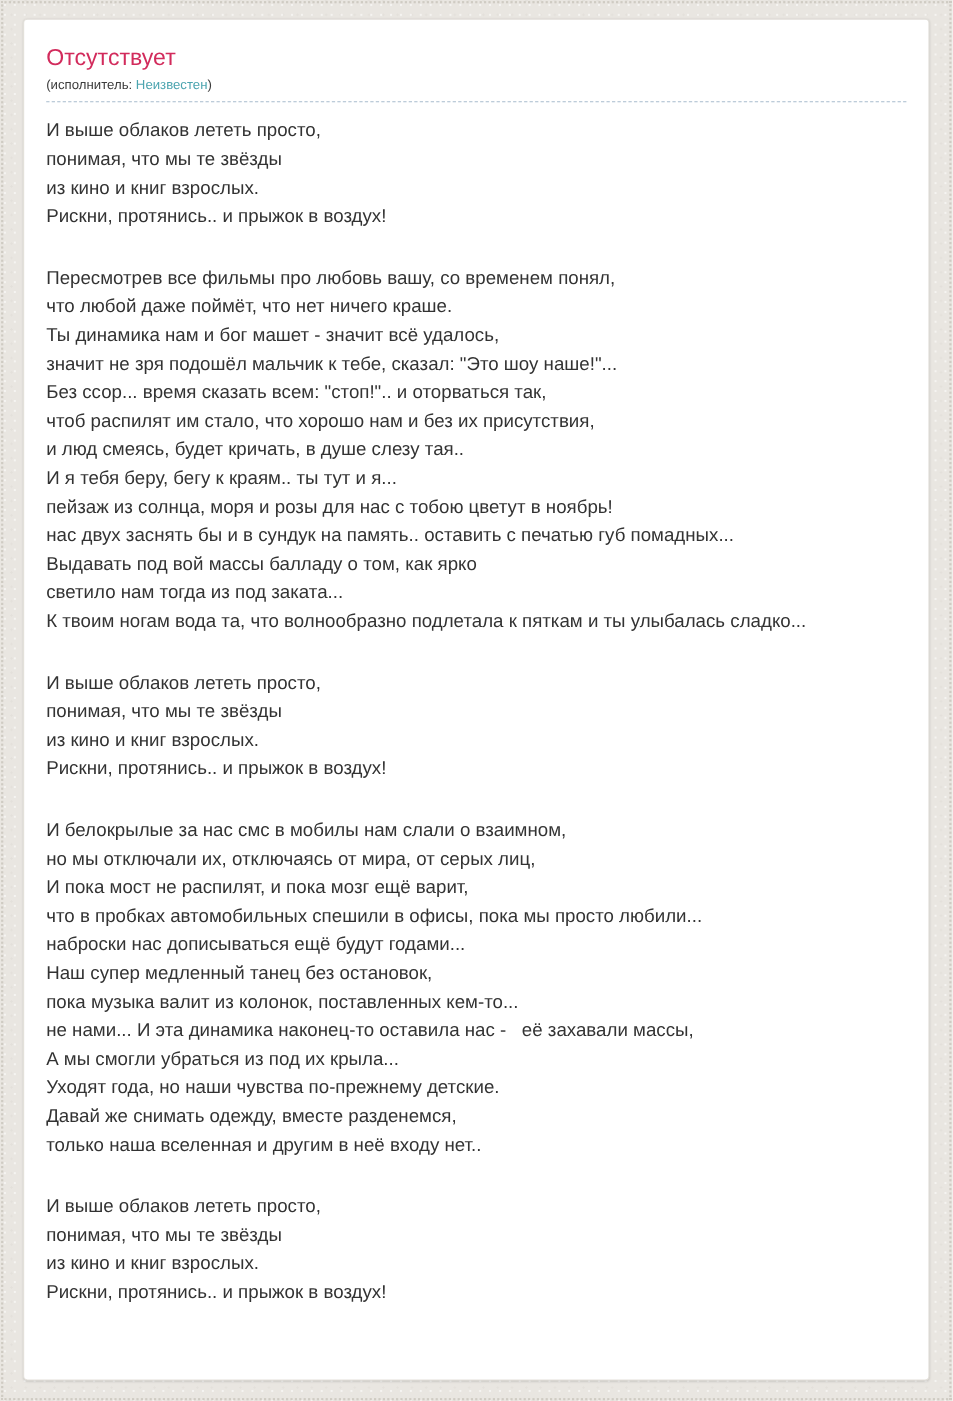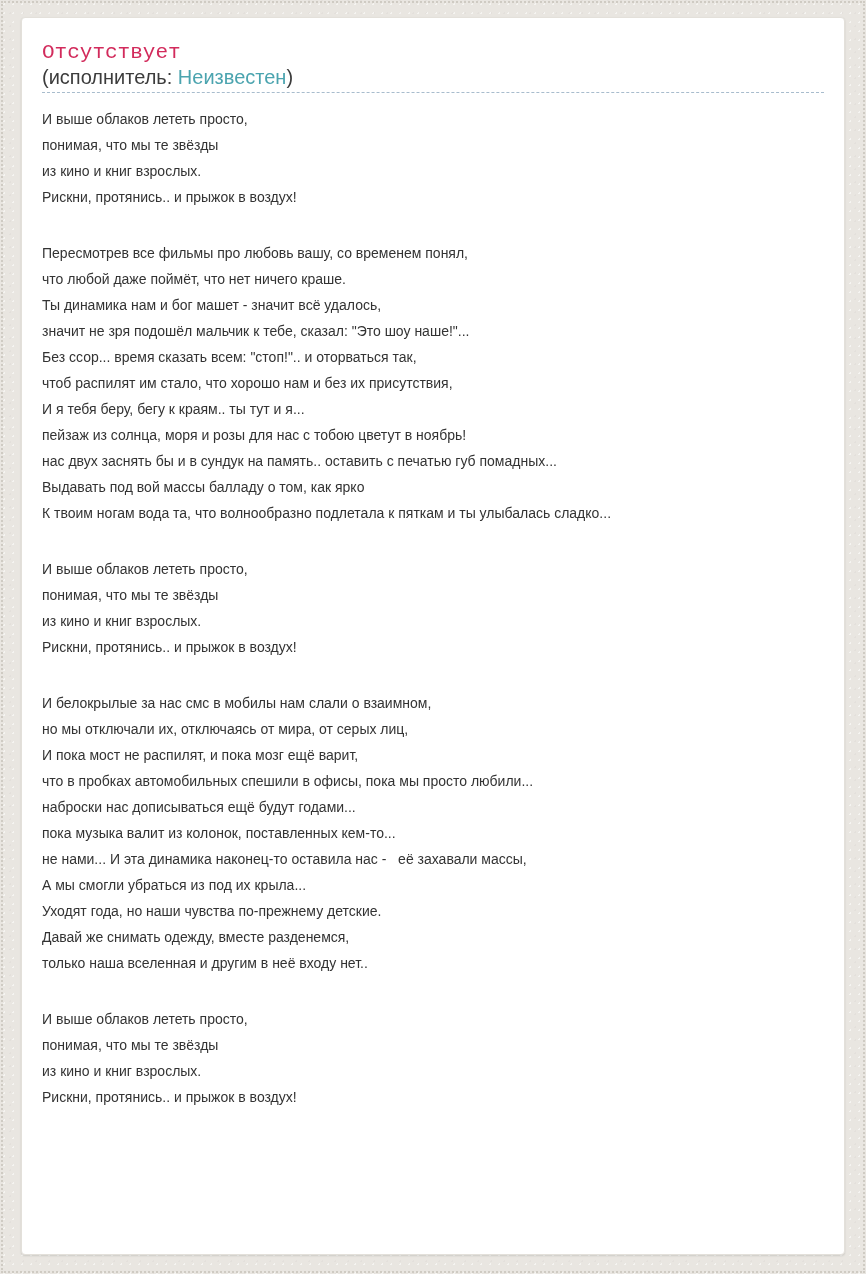--- a/index.html
+++ b/index.html
@@ -34,38 +34,37 @@
     box-shadow: 0 1px 2px rgba(0,0,0,0.12);
     min-height: 1238px;
     overflow: hidden;
   }
   h1.song-title {
     margin: 0;
     font-size: 21px;
     line-height: 26px;
     font-weight: normal;
     color: #d22b5c;
-    font-family: Liberation Mono, monospace;
   }
   .subtitle {
     margin: 1px 0 0 0;
     padding-bottom: 5px;
-    font-size: 20px;
+    font-size: 12px;
     line-height: 20px;
     color: #3c3c3c;
     border-bottom: 1px dashed #a8bccd;
   }
   .subtitle a.artist {
     color: #4ba4af;
     text-decoration: none;
     cursor: pointer;
   }
   .lyrics {
     margin-top: 13px;
-    font-size: 14px;
+    font-size: 17px;
     line-height: 26px;
     color: #333333;
   }
   .stanza + .stanza { margin-top: 30px; }
   .line {
     height: 26px;
     white-space: pre;
   }
 </style>
 </head>
@@ -86,38 +85,41 @@
         <div class="line">из кино и книг взрослых.</div>
         <div class="line">Рискни, протянись.. и прыжок в воздух!</div>
       </div>
       <div class="stanza">
         <div class="line">Пересмотрев все фильмы про любовь вашу, со временем понял,</div>
         <div class="line">что любой даже поймёт, что нет ничего краше.</div>
         <div class="line">Ты динамика нам и бог машет - значит всё удалось,</div>
         <div class="line">значит не зря подошёл мальчик к тебе, сказал: "Это шоу наше!"...</div>
         <div class="line">Без ссор... время сказать всем: "стоп!".. и оторваться так,</div>
         <div class="line">чтоб распилят им стало, что хорошо нам и без их присутствия,</div>
+        <div class="line">и люд смеясь, будет кричать, в душе слезу тая..</div>
         <div class="line">И я тебя беру, бегу к краям.. ты тут и я...</div>
         <div class="line">пейзаж из солнца, моря и розы для нас с тобою цветут в ноябрь!</div>
         <div class="line">нас двух заснять бы и в сундук на память.. оставить с печатью губ помадных...</div>
         <div class="line">Выдавать под вой массы балладу о том, как ярко</div>
+        <div class="line">светило нам тогда из под заката...</div>
         <div class="line">К твоим ногам вода та, что волнообразно подлетала к пяткам и ты улыбалась сладко...</div>
       </div>
       <div class="stanza">
         <div class="line">И выше облаков лететь просто,</div>
         <div class="line">понимая, что мы те звёзды</div>
         <div class="line">из кино и книг взрослых.</div>
         <div class="line">Рискни, протянись.. и прыжок в воздух!</div>
       </div>
       <div class="stanza">
         <div class="line">И белокрылые за нас смс в мобилы нам слали о взаимном,</div>
         <div class="line">но мы отключали их, отключаясь от мира, от серых лиц,</div>
         <div class="line">И пока мост не распилят, и пока мозг ещё варит,</div>
         <div class="line">что в пробках автомобильных спешили в офисы, пока мы просто любили...</div>
         <div class="line">наброски нас дописываться ещё будут годами...</div>
+        <div class="line">Наш супер медленный танец без остановок,</div>
         <div class="line">пока музыка валит из колонок, поставленных кем-то...</div>
         <div class="line">не нами... И эта динамика наконец-то оставила нас -   её захавали массы,</div>
         <div class="line">А мы смогли убраться из под их крыла...</div>
         <div class="line">Уходят года, но наши чувства по-прежнему детские.</div>
         <div class="line">Давай же снимать одежду, вместе разденемся,</div>
         <div class="line">только наша вселенная и другим в неё входу нет..</div>
       </div>
       <div class="stanza">
         <div class="line">И выше облаков лететь просто,</div>
         <div class="line">понимая, что мы те звёзды</div>

